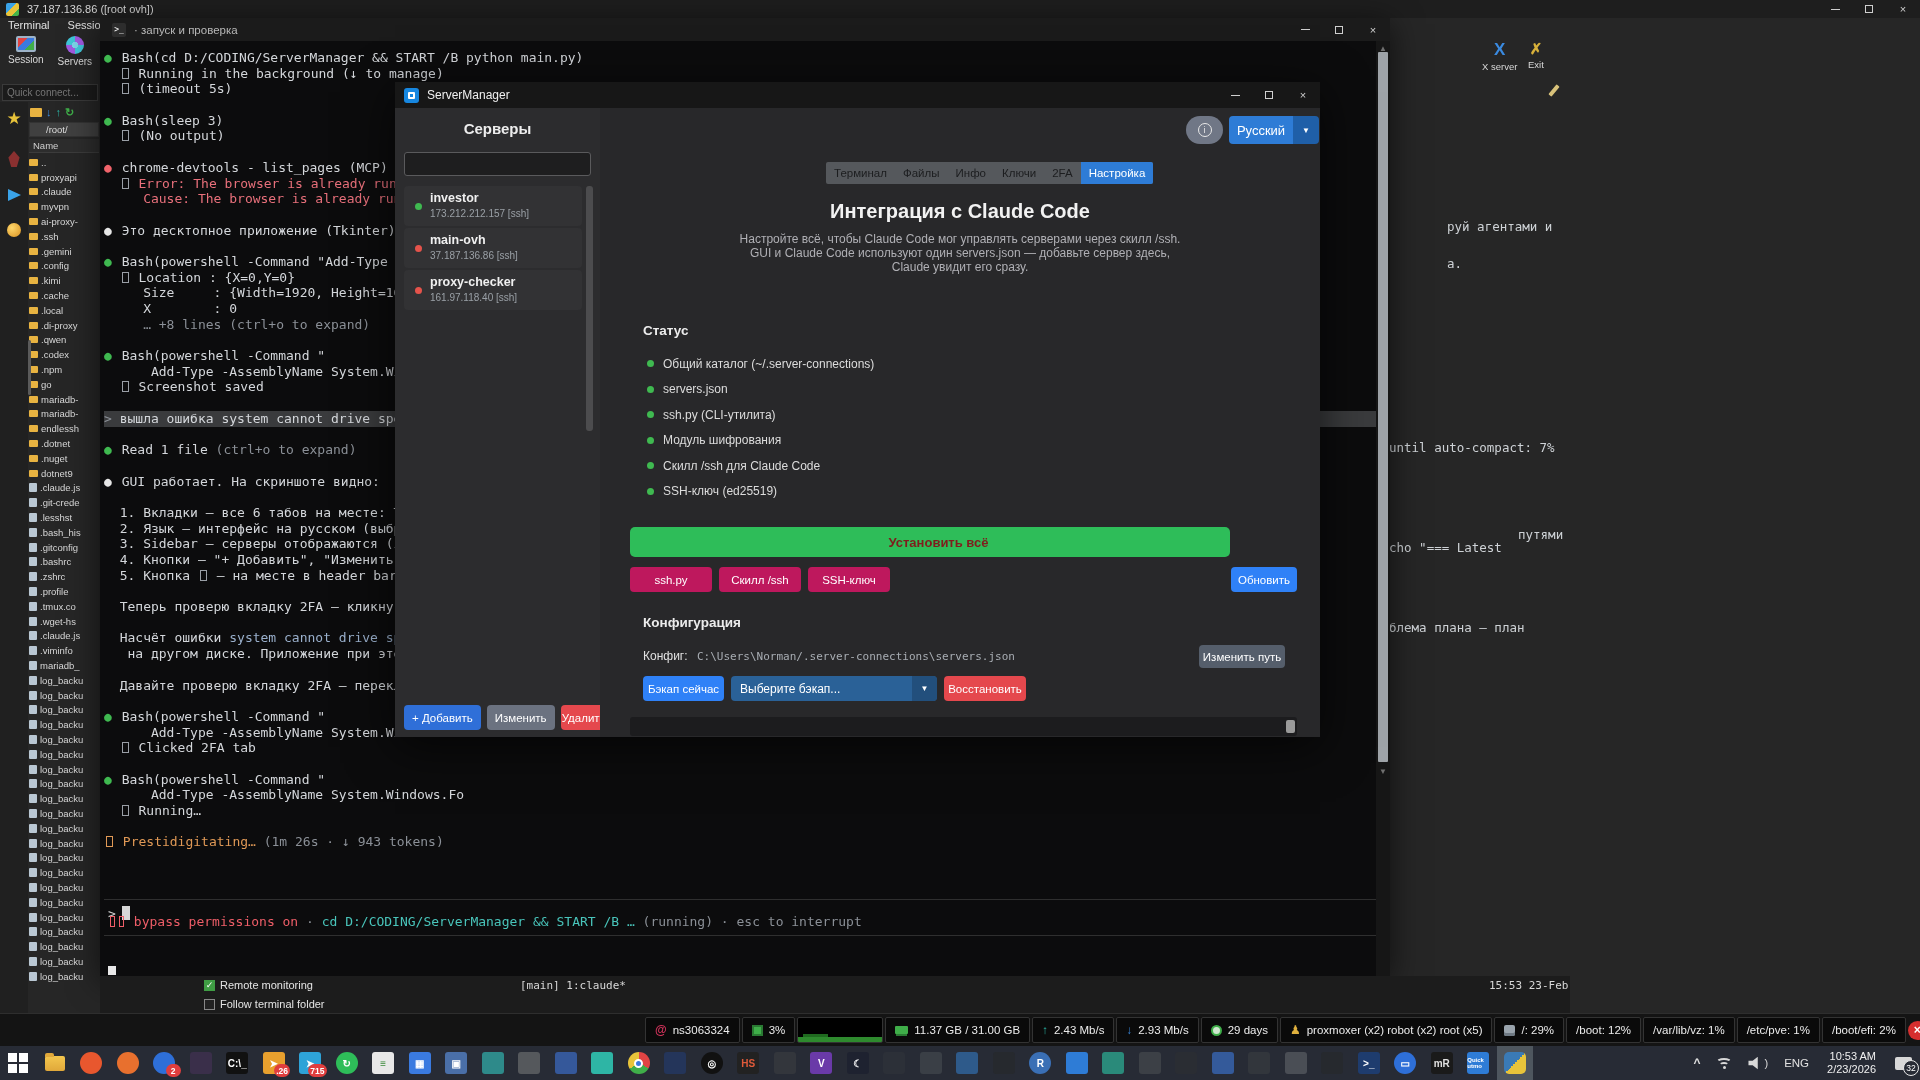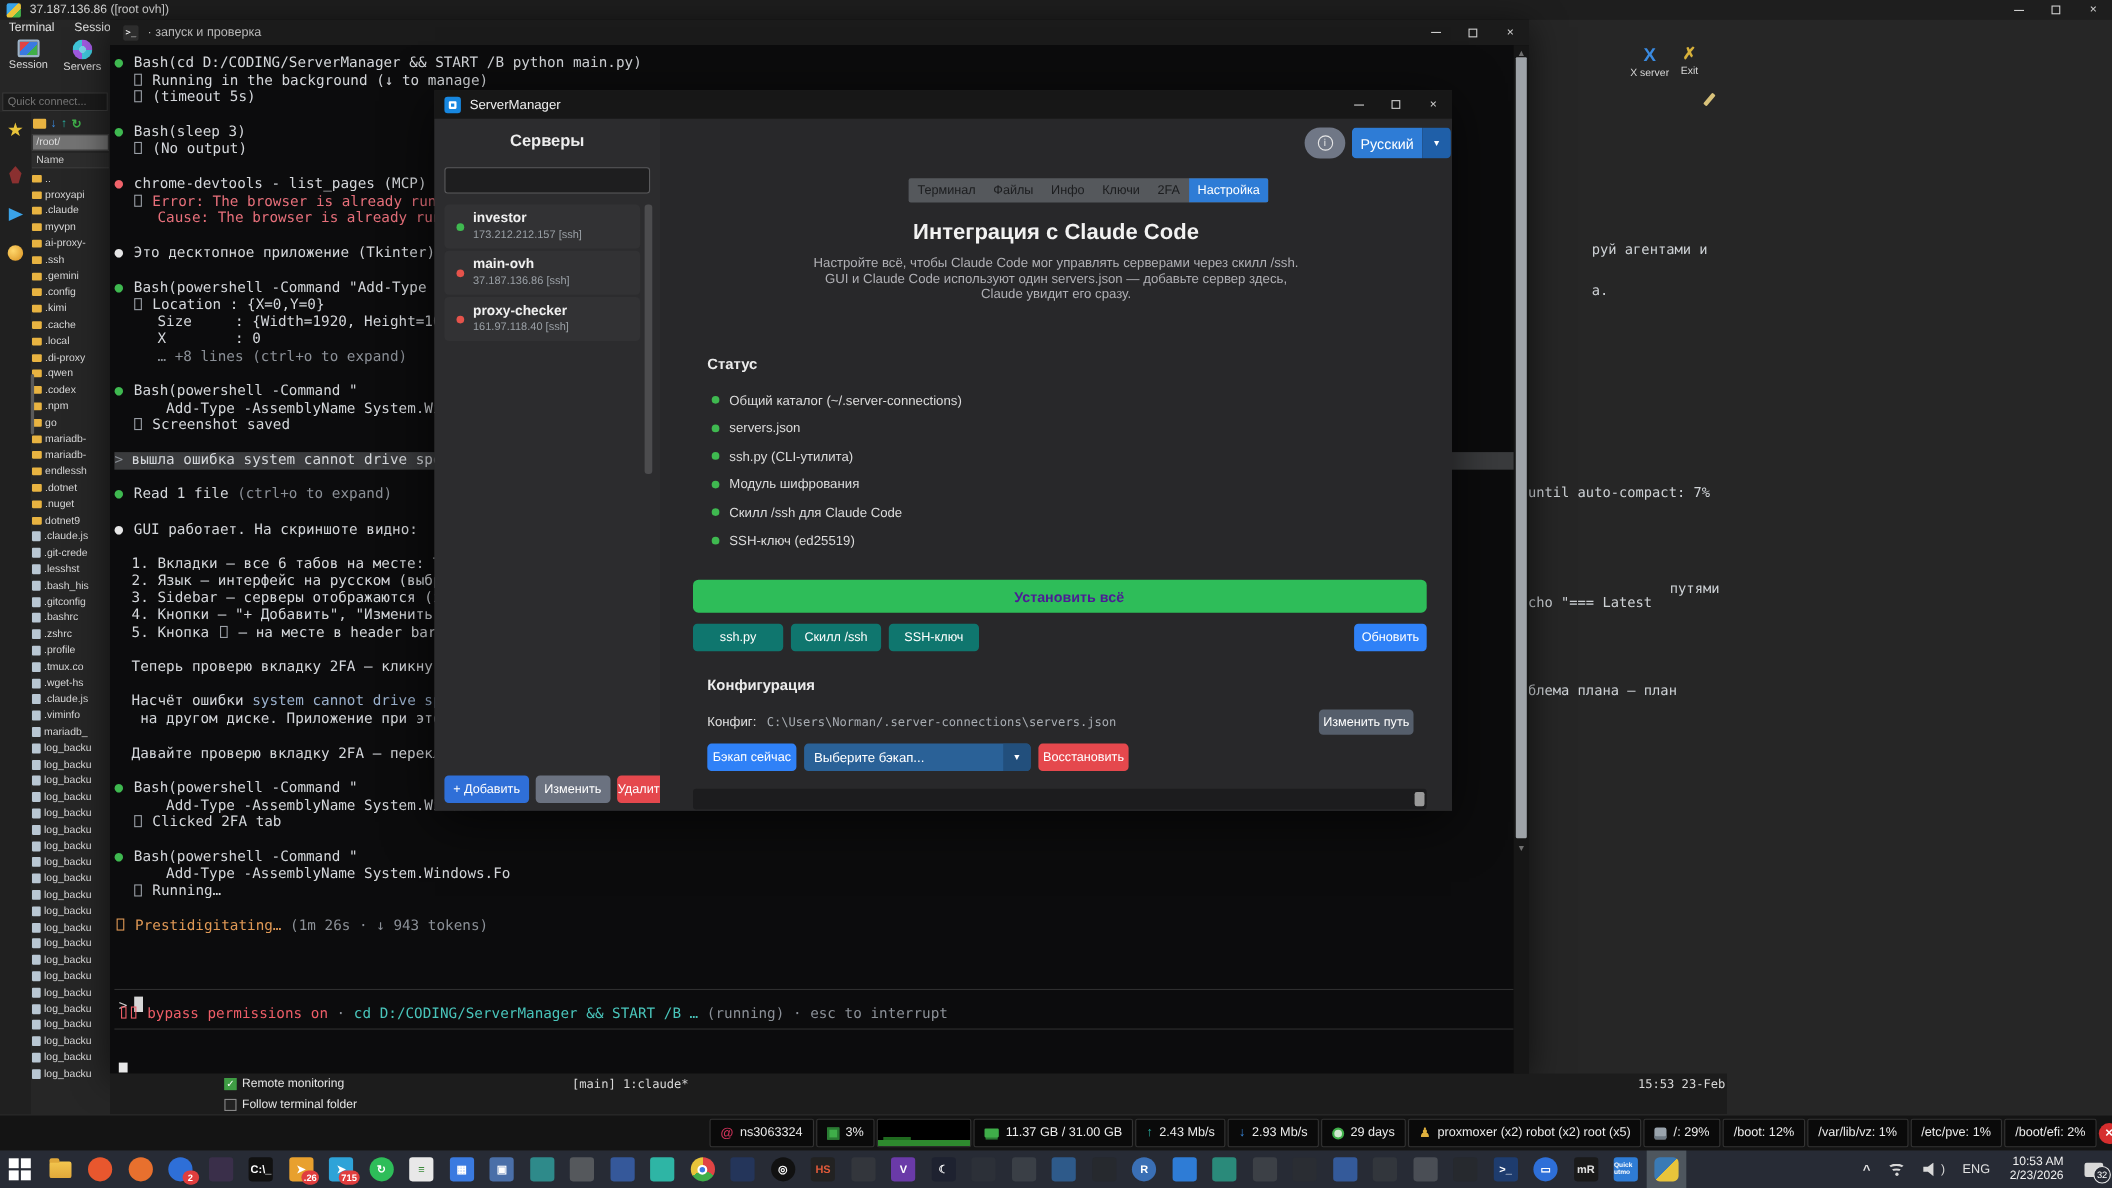--- a/index.html
+++ b/index.html
@@ -29,21 +29,21 @@
   #left-strip{left:0;top:102px;width:28px;height:943px;background:#202020;display:flex;flex-direction:column;align-items:center;padding-top:6px;gap:22px;}
   .strip-star{color:#e8c33a;font-size:17px;}
   .strip-claw{width:14px;height:16px;background:#8a3030;clip-path:polygon(50% 0,90% 40%,70% 100%,30% 100%,10% 40%);}
   .strip-plane{width:0;height:0;border-left:13px solid #3aa3e8;border-top:6px solid transparent;border-bottom:6px solid transparent;}
   .strip-ball{width:14px;height:14px;border-radius:50%;background:radial-gradient(circle at 35% 35%,#ffd76b,#d89020);}
   #file-toolbar{left:30px;top:104px;width:70px;height:16px;display:flex;gap:4px;align-items:center;font-size:11px;}
   .ft-folder{width:12px;height:9px;background:#e8b341;border-radius:1px;}
   .ft-down{color:#3a8ae0;font-weight:bold;}
   .ft-up{color:#2ab5a5;font-weight:bold;}
   .ft-refresh{color:#3fae49;font-weight:bold;}
-  #path-box{left:29px;top:122px;width:70px;height:15px;background:#737373;border:1px solid #333;color:#ddd;font-size:9.5px;padding:0 3px;}
+  #path-box{left:29px;top:122px;width:70px;height:15px;background:#404040;border:1px solid #333;color:#ddd;font-size:9.5px;padding:0 16px;}
   #name-header{left:29px;top:139px;width:70px;height:14px;background:#2d2d2d;border-bottom:1px solid #3c3c3c;font-size:9.5px;color:#cfcfcf;padding:1px 4px;}
   #file-list{left:29px;top:155px;width:70px;}
   .frow{display:flex;align-items:center;gap:3px;height:14.8px;font-size:9.5px;color:#d8d8d8;white-space:nowrap;overflow:hidden;}
   .fi-d{flex:0 0 9px;width:9px;height:7px;background:#e8b341;border-radius:1px;}
   .fi-f{flex:0 0 8px;width:8px;height:9px;background:#b9c7d3;border-radius:1px;}
   #side-scroll{left:28px;top:340px;width:3px;height:55px;background:#5a5a5a;border-radius:2px;}
   #file-hscroll{left:29px;top:1032px;width:70px;height:12px;background:#2a2a2a;color:#9a9a9a;font-size:9px;display:flex;align-items:center;padding-left:2px;}
 
   
   .frag{position:absolute;font-family:"DejaVu Sans Mono",monospace;font-size:12.5px;color:#ced2d6;white-space:pre;}
@@ -113,37 +113,37 @@
   #sm-cards{position:absolute;left:9px;top:78px;width:178px;display:flex;flex-direction:column;gap:1px;}
   .scard{height:40px;background:#323234;border-radius:4px;position:relative;margin-bottom:1px;}
   .scard .sdot{position:absolute;left:11px;top:17px;width:7px;height:7px;border-radius:50%;}
   .sdot.online{background:#3fb950;} .sdot.offline{background:#e5534b;}
   .scard .sname{position:absolute;left:26px;top:5px;font-size:12.5px;font-weight:bold;color:#f0f0f0;}
   .scard .saddr{position:absolute;left:26px;top:22px;font-size:10px;color:#9aa0a6;}
   #sm-side-scroll{position:absolute;left:191px;top:78px;width:7px;height:245px;background:#4c4c4e;border-radius:3px;}
   #sm-side-buttons{position:absolute;left:9px;bottom:7px;display:flex;gap:6px;}
   .smbtn{height:25px;border:none;border-radius:4px;color:#fff;font-size:11.5px;display:flex;align-items:center;justify-content:center;padding:0 8px;white-space:nowrap;overflow:hidden;font-family:"Liberation Sans",sans-serif;}
   .smbtn.blue{background:#2f6fd8;} .smbtn.gray{background:#6b7280;} .smbtn.red{background:#e5484d;}
-  .smbtn.steel{background:#0f766e;text-align:center;} .smbtn.brightblue{background:#2f81f7;} .smbtn.slate{background:#555e6b;}
+  .smbtn.steel{background:#be185d;text-align:center;} .smbtn.brightblue{background:#2f81f7;} .smbtn.slate{background:#555e6b;}
   #sm-main{position:absolute;left:205px;top:26px;right:0;bottom:0;background:#28282a;}
   #sm-info-pill{position:absolute;left:586px;top:8px;width:37px;height:28px;border-radius:14px;background:#707786;display:flex;align-items:center;justify-content:center;}
   #sm-info-pill i{width:14px;height:14px;border:1px solid #e8e8e8;border-radius:50%;color:#e8e8e8;font-size:9px;font-style:normal;display:flex;align-items:center;justify-content:center;}
   #sm-lang{position:absolute;left:629px;top:8px;width:90px;height:28px;border-radius:4px;overflow:hidden;display:flex;}
   #sm-lang .lbl{flex:1;background:#2e7cd6;color:#fff;font-size:13px;display:flex;align-items:center;justify-content:center;}
   #sm-lang .chev{width:26px;background:#1f5fa8;color:#fff;font-size:8px;display:flex;align-items:center;justify-content:center;}
   #sm-tabs{position:absolute;left:226px;top:54px;height:22px;display:flex;background:#55585c;border-radius:2px;overflow:hidden;}
   .smtab{padding:0 8px;font-size:11.5px;color:#1c1d1f;display:flex;align-items:center;}
   .smtab.active{background:#2e7cd6;color:#fff;}
   #sm-h1{position:absolute;left:0;top:92px;width:100%;text-align:center;font-size:20px;font-weight:bold;color:#f2f2f2;}
   .sm-sub{position:absolute;width:100%;text-align:center;font-size:12px;color:#b0b0b5;}
   #sm-status-title,#sm-config-title{position:absolute;left:43px;font-size:13.5px;font-weight:bold;color:#ececec;}
   #sm-status-items{position:absolute;left:47px;top:243px;}
   .stitem{display:flex;align-items:center;gap:9px;height:25.5px;font-size:12px;color:#dcdcdc;}
   .stdot{width:7px;height:7px;border-radius:50%;background:#3fb950;}
-  #sm-install{position:absolute;left:30px;top:419px;width:667px;height:30px;background:#2ebd59;border:none;border-radius:5px;color:#4c1d95;font-weight:bold;font-size:13px;padding-left:23px;}
+  #sm-install{position:absolute;left:30px;top:419px;width:600px;height:30px;background:#2ebd59;border:none;border-radius:5px;color:#7f1d1d;font-weight:bold;font-size:13px;padding-left:23px;}
   #sm-tools{position:absolute;left:30px;top:459px;display:flex;gap:7px;}
   #sm-refresh{position:absolute;left:631px;top:459px;width:66px;text-align:right;}
   #sm-config-label{position:absolute;left:43px;top:541px;font-size:12px;color:#e0e0e0;}
   #sm-config-path{position:absolute;left:97px;top:542px;font-size:11px;color:#a8adb3;}
   #sm-change-path{position:absolute;left:599px;top:537px;width:86px;height:23px;}
   #sm-backup-row{position:absolute;left:43px;top:568px;display:flex;gap:7px;border-radius:10px;}
   #sm-select{width:206px;height:25px;background:#2a6197;border-radius:4px;color:#fff;font-size:12px;display:flex;align-items:center;overflow:hidden;}
   #sm-select .val{flex:1;padding-left:9px;}
   #sm-select .chev{width:25px;height:100%;background:#224f7c;display:flex;align-items:center;justify-content:center;font-size:8px;}
   #sm-logbar{position:absolute;left:30px;top:609px;width:667px;height:19px;background:#1c1c1e;border-radius:3px;}

